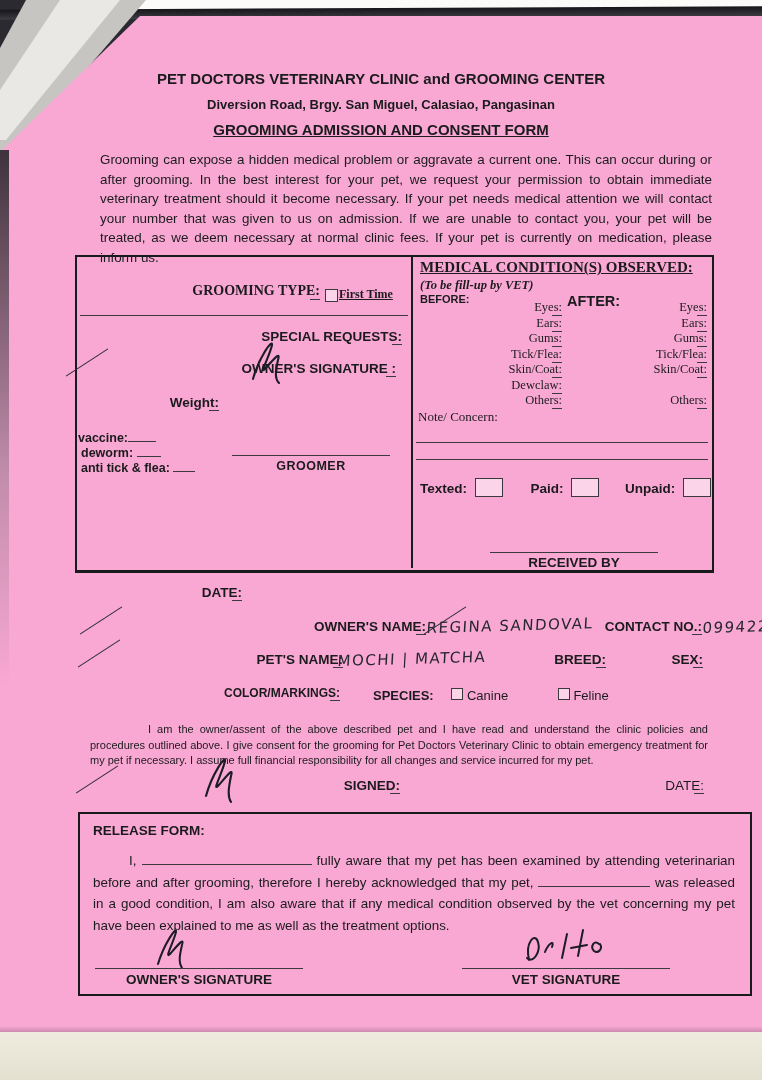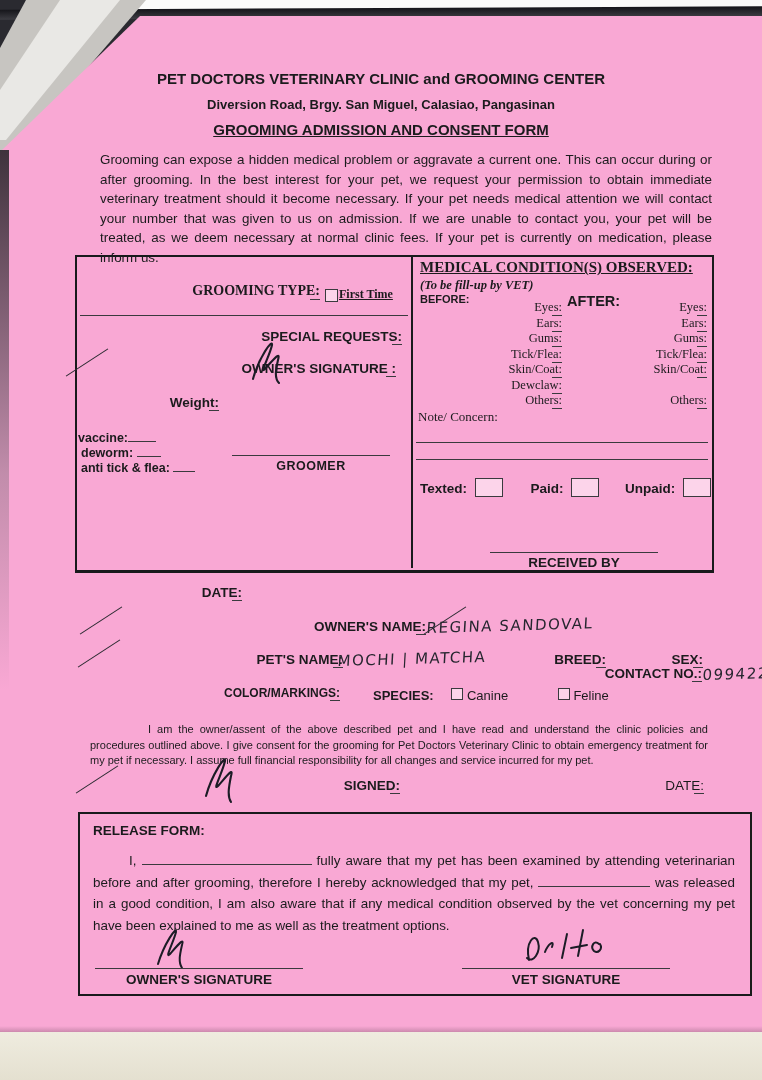--- a/index.html
+++ b/index.html
@@ -187,21 +187,21 @@
     </div>
 
     <div class="row" style="left:88px;top:619px;width:338px;">
       <span class="lbl sans-b" style="font-size:13.5px;">OWNER'S NAME:</span>
       <span class="fill">
         <span class="hand" style="font-size:15px;">REGINA SANDOVAL</span>
       </span>
     </div>
     <div class="tick" style="left:76px;top:620px;"></div>
 
-    <div class="row" style="left:430px;top:619px;width:272px;margin-top:47px;">
+    <div class="row" style="left:430px;top:619px;width:272px;">
       <span class="lbl sans-b" style="font-size:13.5px;">CONTACT NO.:</span>
       <span class="fill">
         <span class="hand" style="font-size:15px;">09942235527</span>
       </span>
     </div>
     <div class="tick" style="left:420px;top:620px;"></div>
 
     <div class="row" style="left:88px;top:652px;width:255px;">
       <span class="lbl sans-b" style="font-size:13.5px;margin-left:26px;">PET'S NAME:</span>
       <span class="fill">

